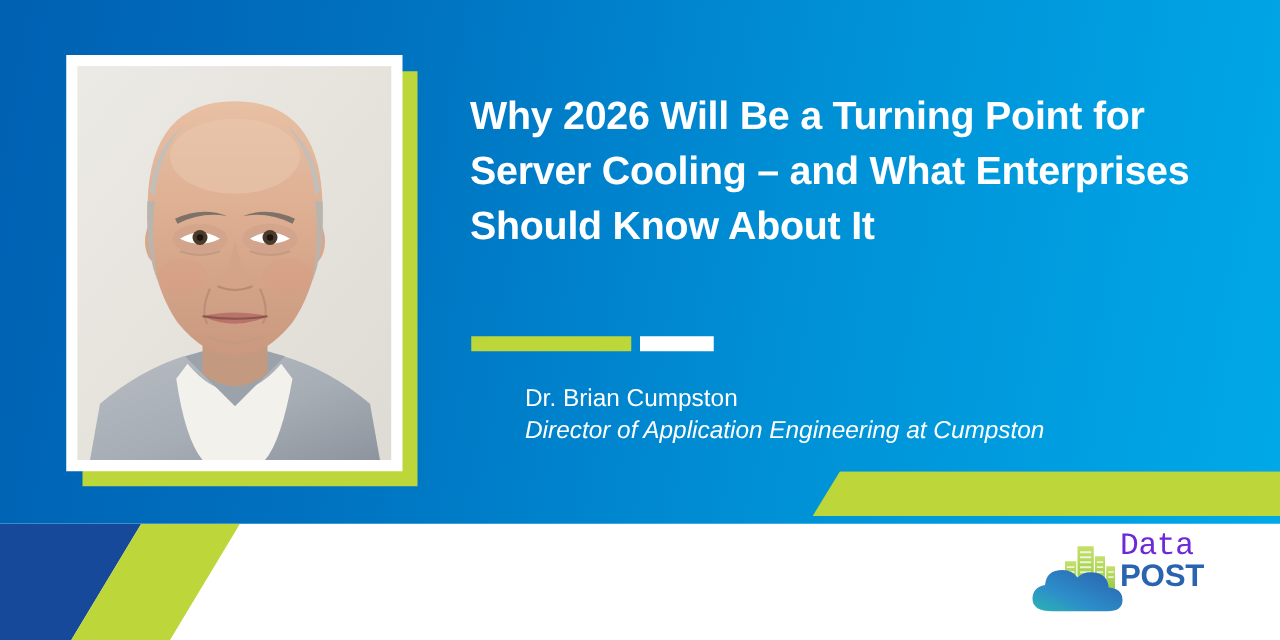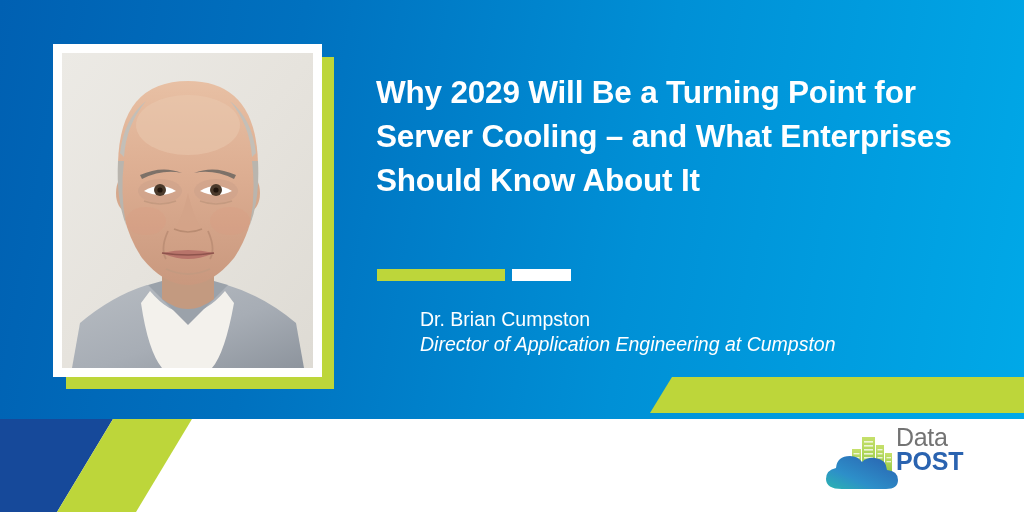--- a/index.html
+++ b/index.html
@@ -139,25 +139,26 @@
     width: 180px;
     height: 72px;
   }
   .logo-text {
     position: absolute;
     left: 72px;
     top: 0px;
     width: 108px;
   }
   .logo-data {
-    color: #737373;
+    color: #6d28d9;
     font-size: 25px;
     line-height: 24px;
     font-weight: normal;
     letter-spacing: -0.3px;
+    font-family: Liberation Mono, monospace;
   }
   .logo-center {
     color: #a6ce39;
     font-size: 21px;
     line-height: 21px;
     font-weight: normal;
     letter-spacing: -0.3px;
   }
   .logo-post {
     color: #2a63b0;
@@ -246,21 +247,21 @@
       <path d="M 100 200 Q 126 194 152 200 Q 126 212 100 200 Z" fill="#b8746a"></path>
       <path d="M 100 200 Q 126 204 152 200" stroke="#8e534c" stroke-width="1.6" fill="none"></path>
 
       <path d="M 104 216 Q 126 226 148 216" stroke="#c49a80" stroke-width="1.8" fill="none"></path>
 
       <ellipse cx="84" cy="168" rx="20" ry="14" fill="#d99a80" opacity="0.3"></ellipse>
       <ellipse cx="168" cy="168" rx="20" ry="14" fill="#d99a80" opacity="0.3"></ellipse>
     </svg>
   </div>
 
-  <div class="headline">Why 2029 Will Be a Turning Point for Server Cooling – and What Enterprises Should Know About It</div>
+  <div class="headline">Why 2026 Will Be a Turning Point for Server Cooling – and What Enterprises Should Know About It</div>
 
   <div class="bar-green"></div>
   <div class="bar-white"></div>
 
   <div class="byline">
     <div class="byline-name">Dr. Brian Cumpston</div>
     <div class="byline-role">Director of Application Engineering at Cumpston</div>
   </div>
 
   <div class="stripe-green-right"></div>

